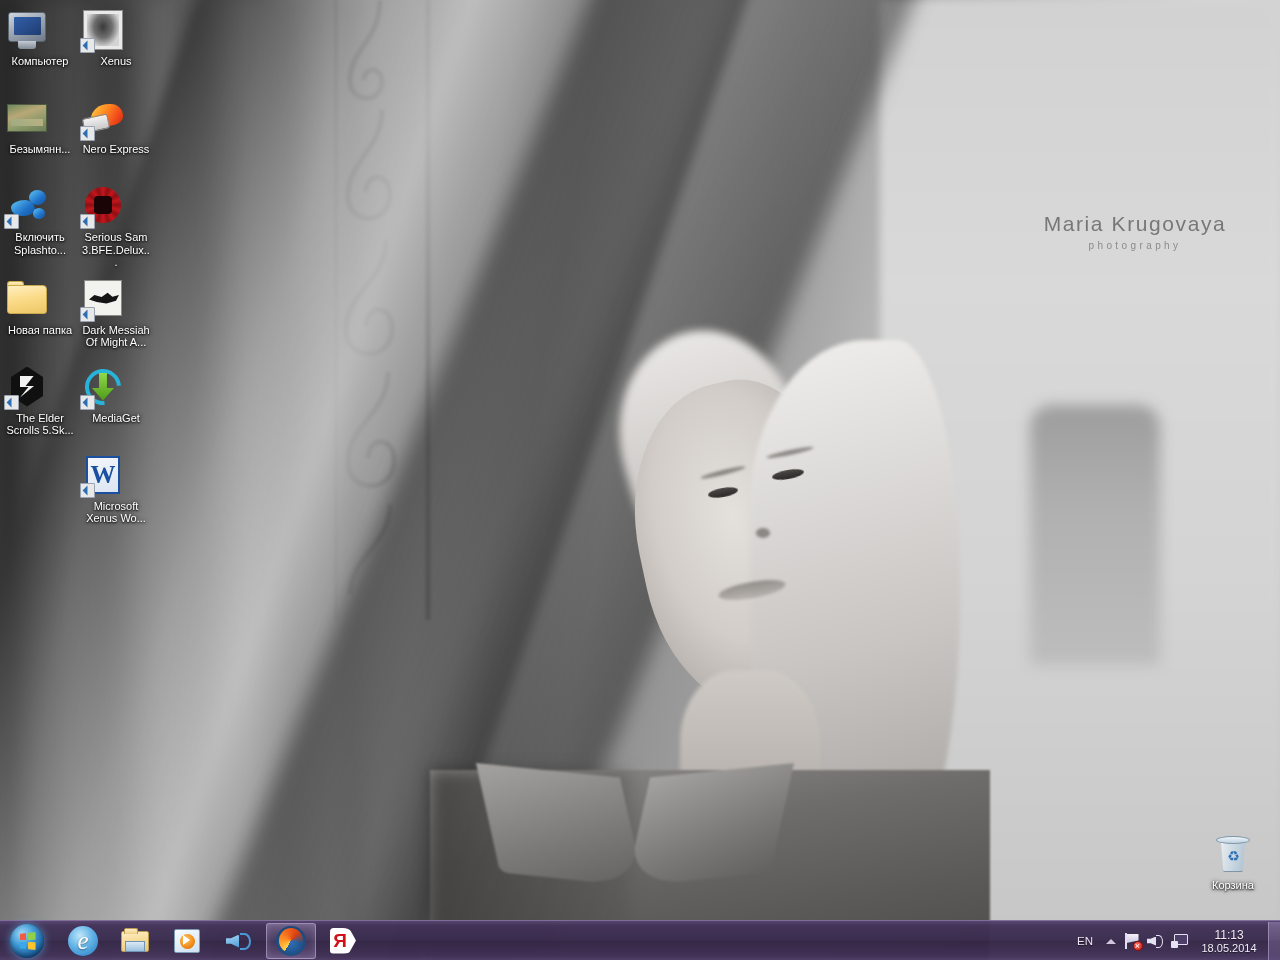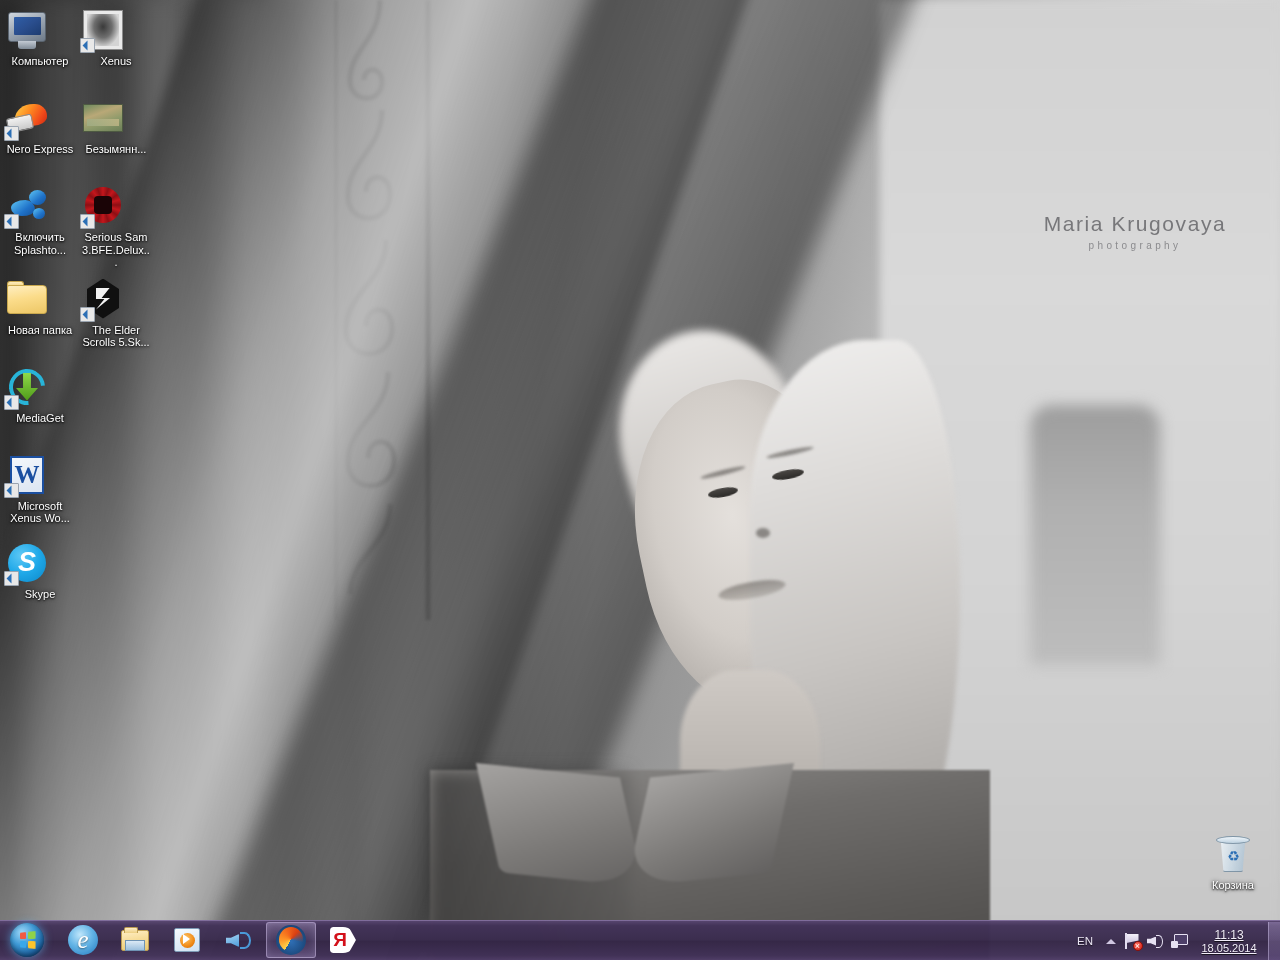--- a/index.html
+++ b/index.html
@@ -287,21 +287,21 @@
   }
 
   
   #taskbar {
     position:absolute; left:0; bottom:0; width:1280px; height:40px;
     background:linear-gradient(180deg,
       rgba(86,68,110,.97) 0%, rgba(66,50,88,.97) 12%,
       rgba(58,44,78,.97) 48%, rgba(52,38,70,.97) 52%,
       rgba(64,48,86,.97) 88%, rgba(78,60,102,.97) 100%);
     border-top:1px solid rgba(170,150,200,.55);
-    display:flex; 
+    display:flex; align-items:center;
   }
   #start-button {
     position:relative; width:52px; height:38px; margin-left:1px;
     display:flex; align-items:center; justify-content:center; cursor:default;
   }
   .start-orb {
     width:34px; height:34px; border-radius:50%;
     background:radial-gradient(circle at 35% 28%, #9fd8f7 0%, #3f9ad6 38%, #1b5e9c 72%, #0d3a68 100%);
     box-shadow:0 0 8px rgba(90,170,230,.7), inset 0 -2px 5px rgba(0,0,0,.4);
     position:relative; overflow:hidden;
@@ -410,21 +410,21 @@
 
   .ti-net { position:relative; width:18px; height:15px; }
   .ti-net-scr { position:absolute; left:3px; top:0; width:14px; height:11px;
     background:#4d3f68; border:1.6px solid #e6e1f2; border-radius:1px; }
   .ti-net-plug { position:absolute; left:0; top:7px; width:7px; height:7px;
     background:#e6e1f2; border-radius:1px; }
 
   #clock {
     width:74px; height:40px; display:flex; flex-direction:column;
     align-items:center; justify-content:center; cursor:default;
-    color:#f1ecf8; text-shadow:0 1px 1px rgba(0,0,0,.6);text-decoration:underline;
+    color:#f1ecf8; text-shadow:0 1px 1px rgba(0,0,0,.6);
   }
   .clock-time { font-size:12px; line-height:14px; }
   .clock-date { font-size:11px; line-height:13px; }
 
   #show-desktop {
     width:12px; height:38px; margin-left:2px;
     background:linear-gradient(180deg, rgba(176,158,206,.42), rgba(120,100,156,.30));
     border-left:1px solid rgba(200,186,226,.5);
     cursor:default;
   }
@@ -494,34 +494,34 @@
       <div class="icon-art">
         <div class="ico-photo"></div>
         <span class="shortcut-arrow"></span>
       </div>
       <div class="icon-label">Xenus</div>
     </div>
 
 
     <div class="icon-cell">
       <div class="icon-art">
+        <div class="ico-map"></div>
+      </div>
+      <div class="icon-label">Безымянн...</div>
+    </div>
+
+    <div class="icon-cell">
+      <div class="icon-art">
         <div class="ico-nero">
           <div class="ico-nero-flame"></div>
             <div class="ico-nero-disc"></div>
         </div>
         <span class="shortcut-arrow"></span>
       </div>
       <div class="icon-label">Nero Express</div>
-    </div>
-
-    <div class="icon-cell">
-      <div class="icon-art">
-        <div class="ico-map"></div>
-      </div>
-      <div class="icon-label">Безымянн...</div>
     </div>
 
     <div class="icon-cell">
       <div class="icon-art">
         <div class="ico-splash">
             <b class="sp1"></b>
             <b class="sp2"></b>
             <b class="sp3"></b>
           </div>
         <span class="shortcut-arrow"></span>
@@ -538,20 +538,27 @@
     </div>
 
     <div class="icon-cell">
       <div class="icon-art">
         <div class="ico-folder-tab"></div>
           <div class="ico-folder"></div>
       </div>
       <div class="icon-label">Новая папка</div>
     </div>
 
+    <div class="icon-cell">
+      <div class="icon-art">
+        <div class="ico-dm"></div>
+        <span class="shortcut-arrow"></span>
+      </div>
+      <div class="icon-label">Dark Messiah Of Might A...</div>
+    </div>
 
     <div class="icon-cell">
       <div class="icon-art">
         <div class="ico-skyrim"></div>
         <span class="shortcut-arrow"></span>
       </div>
       <div class="icon-label">The Elder Scrolls 5.Sk...</div>
     </div>
 
     <div class="icon-cell">
@@ -568,27 +575,20 @@
     <div class="icon-cell">
       <div class="icon-art">
         <div class="ico-word"></div>
         <span class="shortcut-arrow"></span>
       </div>
       <div class="icon-label">Microsoft Xenus Wo...</div>
     </div>
 
     <div class="icon-cell"></div>
 
-    <div class="icon-cell">
-      <div class="icon-art">
-        <div class="ico-skype"></div>
-        <span class="shortcut-arrow"></span>
-      </div>
-      <div class="icon-label">Skype</div>
-    </div>
 
   </div>
 
   <div id="recycle-bin">
     <div class="bin-art">
       <div class="bin-body"></div>
       <div class="bin-lid"></div>
       <div class="bin-logo">♻</div>
     </div>
     <div class="icon-label">Корзина</div>

